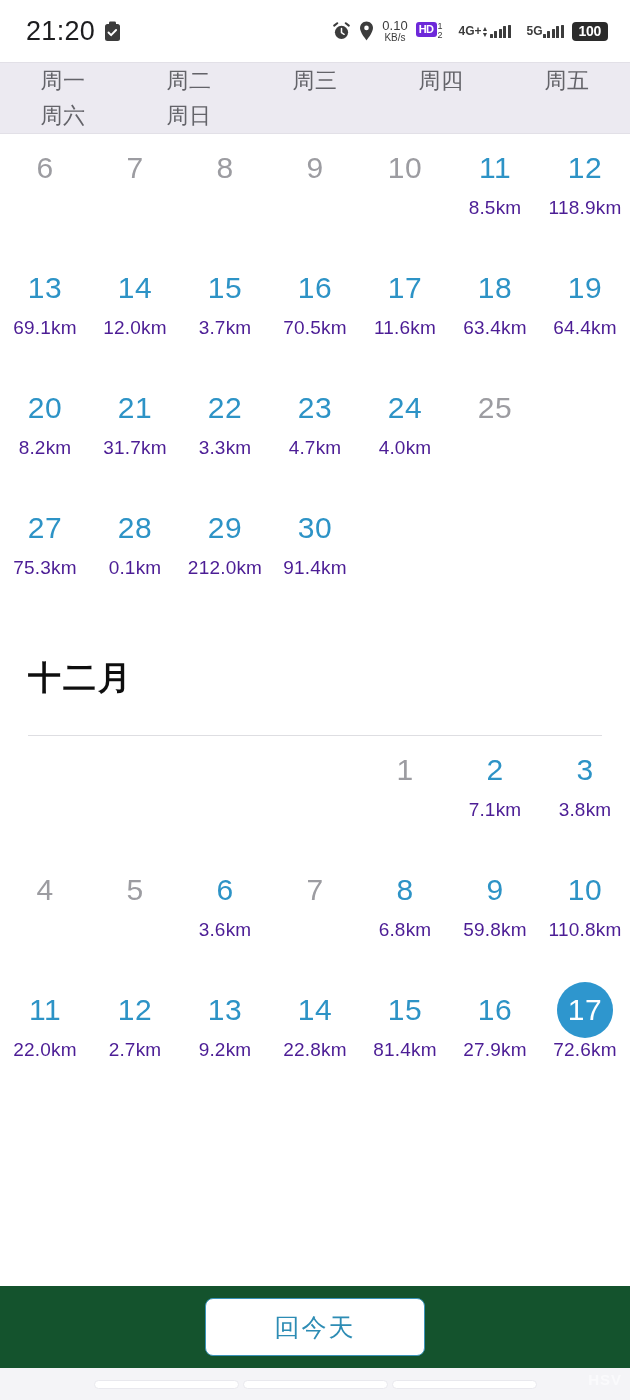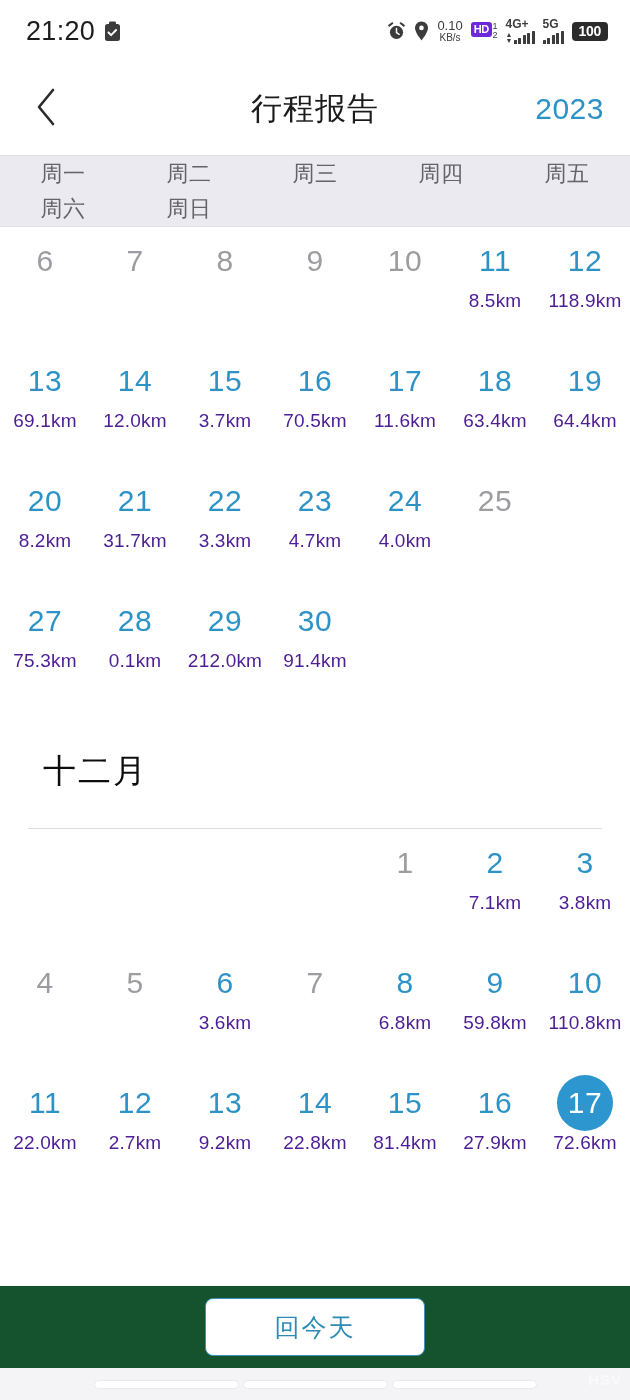--- a/index.html
+++ b/index.html
@@ -74,21 +74,21 @@
     line-height: 1;
     letter-spacing: -0.5px;
   }
   .hd-frac {
     display: flex;
     flex-direction: column;
     font-size: 9px;
     line-height: 1.05;
     color: #3c3c3c;
   }
-  .sig-group { display: flex; flex-direction: column; align-items: flex-start; line-height: 1; }
+  .sig-group { display: flex; flex-direction: row; align-items: flex-start; line-height: 1; margin-left: 8px; }
   .sig-label { font-size: 12px; font-weight: bold; color: #3c3c3c; margin-bottom: 1px; }
   .bars { display: flex; align-items: flex-end; gap: 1.5px; height: 13px; }
   .bars i { display:block; width: 3px; background: #3c3c3c; border-radius: 0.5px; }
   .bars i:nth-child(1){height:4px}
   .bars i:nth-child(2){height:6.5px}
   .bars i:nth-child(3){height:9px}
   .bars i:nth-child(4){height:11.5px}
   .bars i:nth-child(5){height:13px}
   .arrows { font-size: 7px; line-height: 6px; margin-right: 1px; color:#3c3c3c; }
   .battery {
@@ -160,21 +160,22 @@
   .cal-body {
     flex: 1 1 auto;
     background: #ffffff;
     overflow: hidden;
     position: relative;
   }
 
   .month-section { padding: 0; }
 
   .month-title-wrap {
-    padding: 42px 43px 0;
+    padding: 42px 28px 0;
+    font-weight: bold;
   }
   .month-title {
     font-size: 33px;
     color: #0e0e0e;
     letter-spacing: 2px;
     padding-bottom: 34px;
   }
   .month-divider {
     height: 1px;
     background: #dedee2;
@@ -346,31 +347,20 @@
             <i></i>
             <i></i>
             <i></i>
           </span>
       </span>
 
       <span class="battery">100</span>
     </div>
   </div>
 
-  <div class="app-bar">
-    <div class="back-btn">
-      <span>
-        <svg width="22" height="38" viewBox="0 0 22 38">
-          <path d="M18 2L4 19l14 17" stroke="#2b2b2b" stroke-width="2.6" fill="none" stroke-linecap="round" stroke-linejoin="round"></path>
-        </svg>
-      </span>
-    </div>
-    <div class="app-title">行程报告</div>
-    <div class="year-btn">2023</div>
-  </div>
 
   <div class="weekday-row">
     <div class="weekday-cell">周一</div>
     <div class="weekday-cell">周二</div>
     <div class="weekday-cell">周三</div>
     <div class="weekday-cell">周四</div>
     <div class="weekday-cell">周五</div>
     <div class="weekday-cell">周六</div>
     <div class="weekday-cell">周日</div>
   </div>

